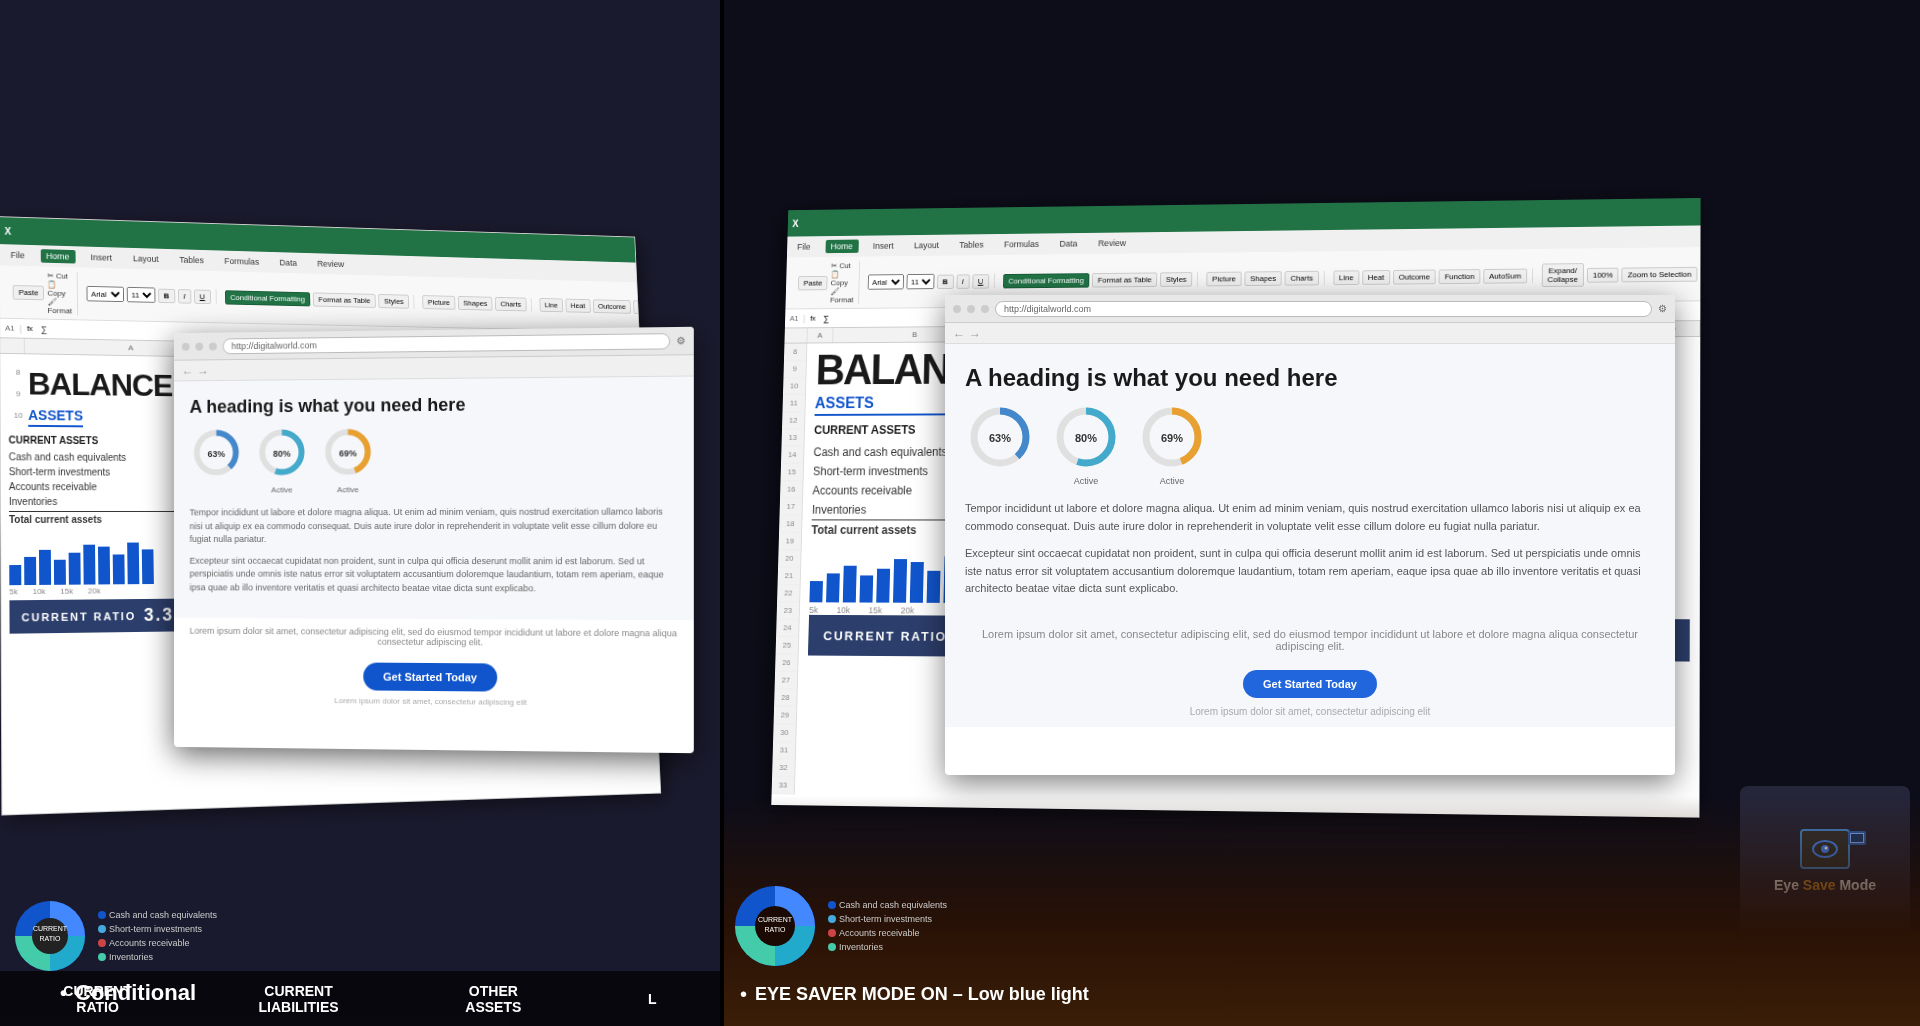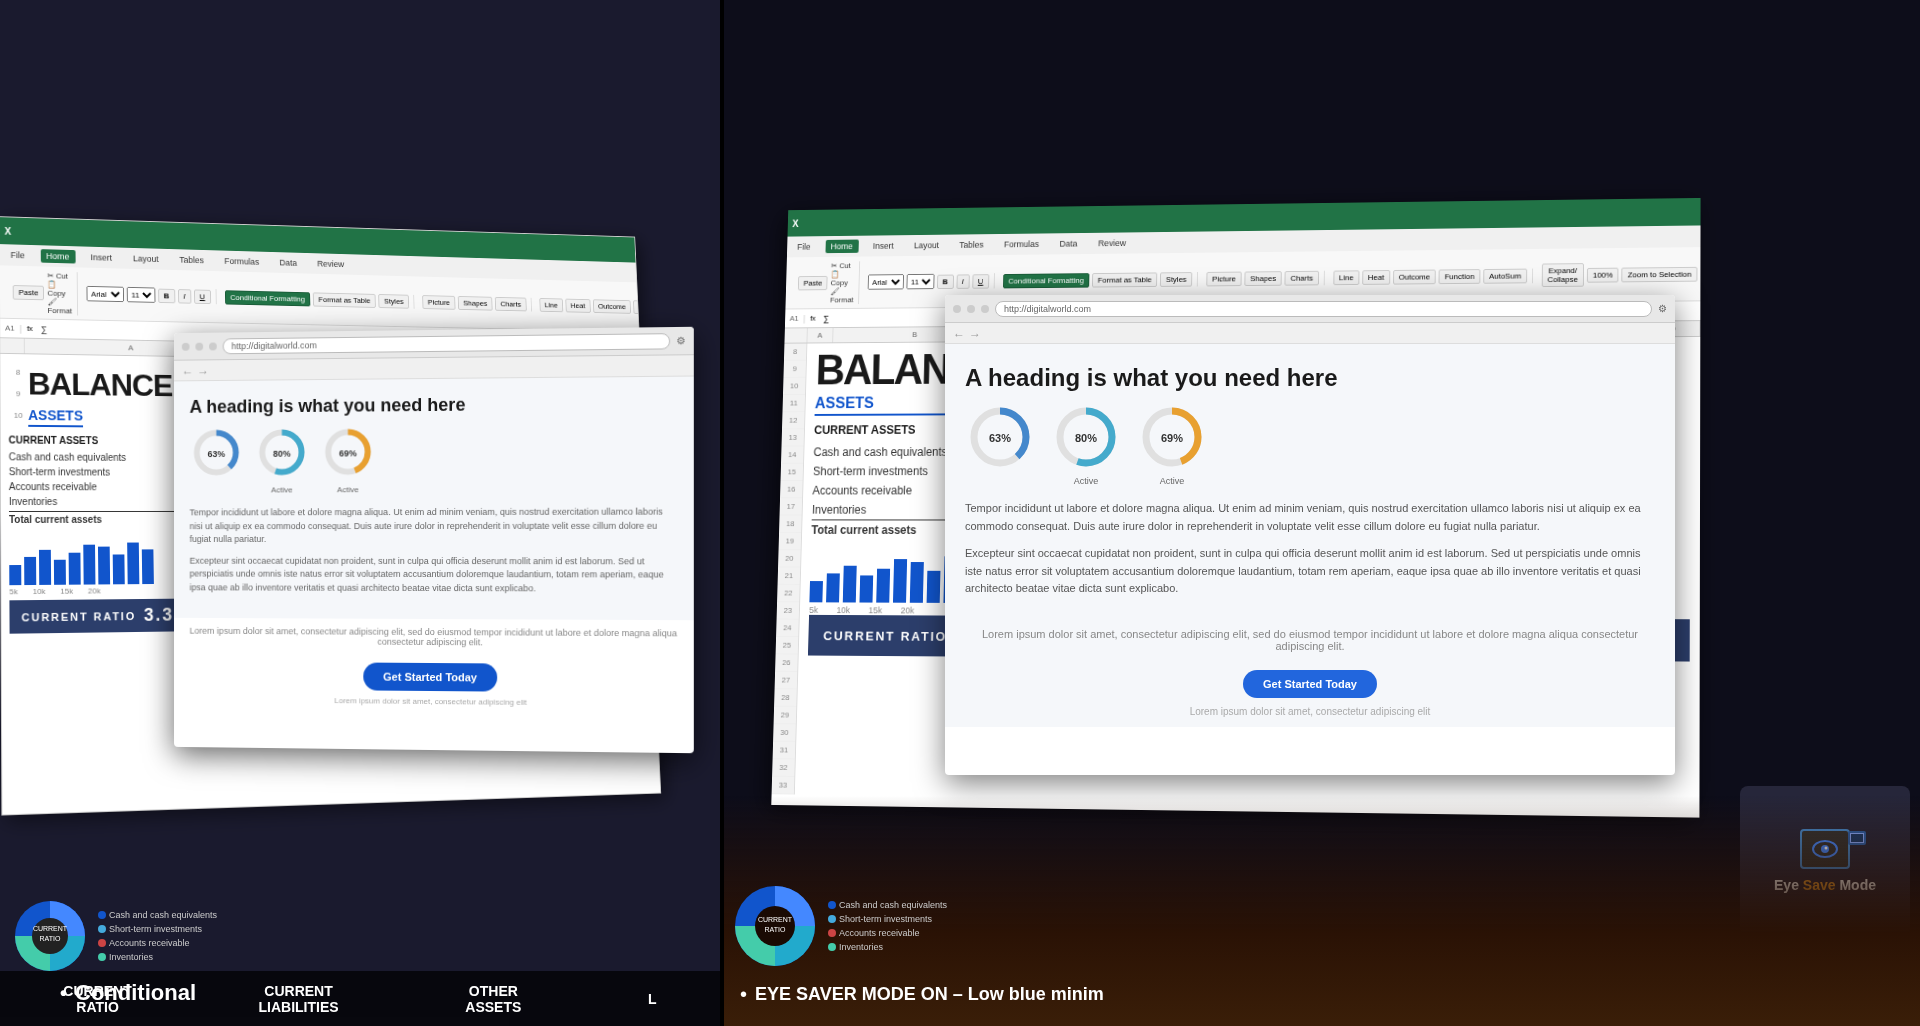--- a/index.html
+++ b/index.html
@@ -1016,16 +1016,16 @@
       </svg>
     </div>
     <div style="display:flex;align-items:center;gap:4px;">
       <span class="flicker-label">Flicker Free</span>
       <span style="font-size:13px;color:#4488ff;">✓</span>
     </div>
   </div>
 
   <div style="position:absolute;bottom:20px;left:20px;display:flex;align-items:center;gap:8px;z-index:20;">
     <span style="font-size:20px;color:white;">•</span>
-    <span style="font-size:18px;font-weight:bold;color:white;">EYE SAVER MODE ON – Low blue minim</span>
+    <span style="font-size:18px;font-weight:bold;color:white;">EYE SAVER MODE ON – Low blue light</span>
   </div>
 
 </div>
 
 </body></html>

